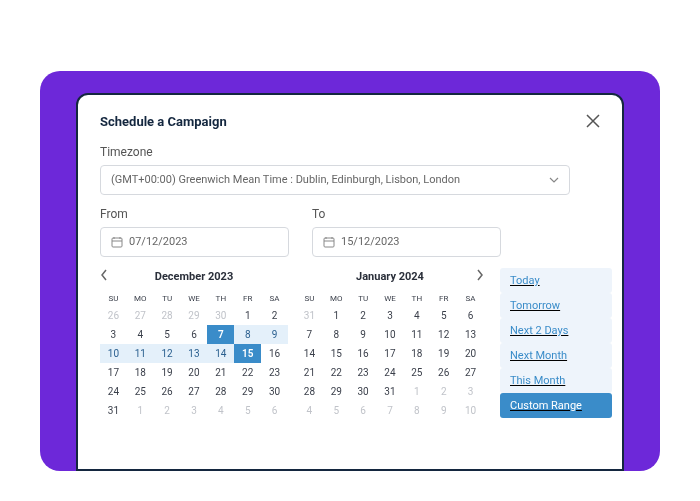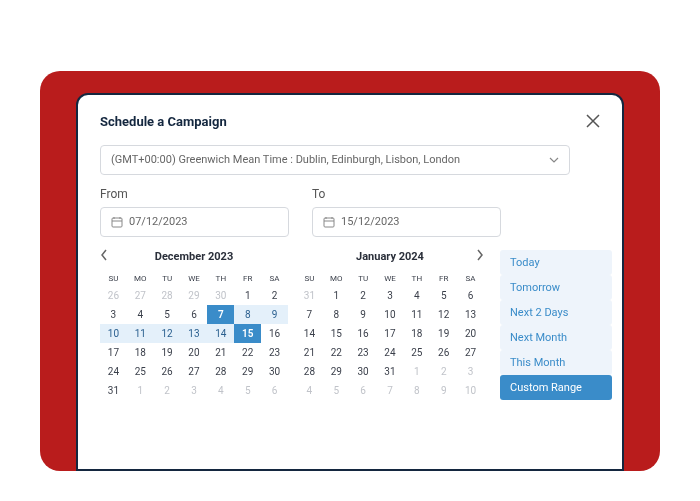--- a/index.html
+++ b/index.html
@@ -9,21 +9,21 @@
     background: #fff;
     width: 700px;
     height: 501px;
     display: flex;
     align-items: center;
     justify-content: center;
   }
   .outer {
     width: 620px;
     height: 400px;
-    background: #b91c1c;
+    background: #6d28d9;
     border-radius: 20px;
     position: relative;
     overflow: hidden;
     margin-top: 40px;
   }
   .modal {
     position: absolute;
     top: 22px;
     left: 36px;
     right: 36px;
@@ -71,21 +71,21 @@
   .caret { font-size: 10px; color: #888; }
   .tz-block { margin-bottom: 12px; }
   .tz-block .select { width: 470px; }
   .range-row { display: flex; gap: 23px; margin-bottom: 10px; }
   .range-col { width: 189px; }
   .cal-icon {
     display: inline-flex;
     margin-right: 6px;
     color: #888;
   }
-  .main-row { display: flex; gap: 16px; align-items: flex-end; }
+  .main-row { display: flex; gap: 16px; align-items: center; }
   .calendars { display: flex; gap: 8px; position: relative; }
   .cal { width: 188px; }
   .cal-head {
     display: flex;
     align-items: center;
     justify-content: center;
     position: relative;
     height: 20px;
     margin-bottom: 4px;
   }
@@ -114,21 +114,21 @@
   .day {
     text-align: center;
     padding: 4px 0;
     color: #3a3f4a;
     cursor: pointer;
     font-size: 10px;
   }
   .day.muted { color: #c0c3c9; }
   .day.inrange { background: #e4f0fa; color: #2a5f8f; }
   .day.sel { background: #3a8cc9; color: #fff; font-weight: 600; }
-  .presets { display: flex; flex-direction: column; gap: 0; }
+  .presets { display: flex; flex-direction: column; gap: 0; text-decoration: underline; }
   .preset {
     width: 112px;
     background: #eef4fb;
     color: #3a8cc9;
     font-size: 11px;
     padding: 6px 10px;
     border-radius: 3px;
     cursor: pointer;
   }
   .preset.active { background: #3a8cc9; color: #fff; }
@@ -142,20 +142,21 @@
     <div class="modal-header">
       <div class="modal-title">Schedule a Campaign</div>
       <div class="close">
         <svg width="14" height="14" viewBox="0 0 14 14">
             <path d="M1 1 L13 13 M13 1 L1 13" stroke="#555" stroke-width="1.5" fill="none"></path>
           </svg>
       </div>
     </div>
 
     <div class="tz-block">
+      <div class="field-label">Timezone</div>
       <div class="select">
         <span>(GMT+00:00) Greenwich Mean Time : Dublin, Edinburgh, Lisbon, London</span>
         <span class="caret">
           <svg width="10" height="6" viewBox="0 0 10 6">
               <path d="M1 1 L5 5 L9 1" stroke="#888" stroke-width="1.2" fill="none"></path>
             </svg>
         </span>
       </div>
     </div>
 

